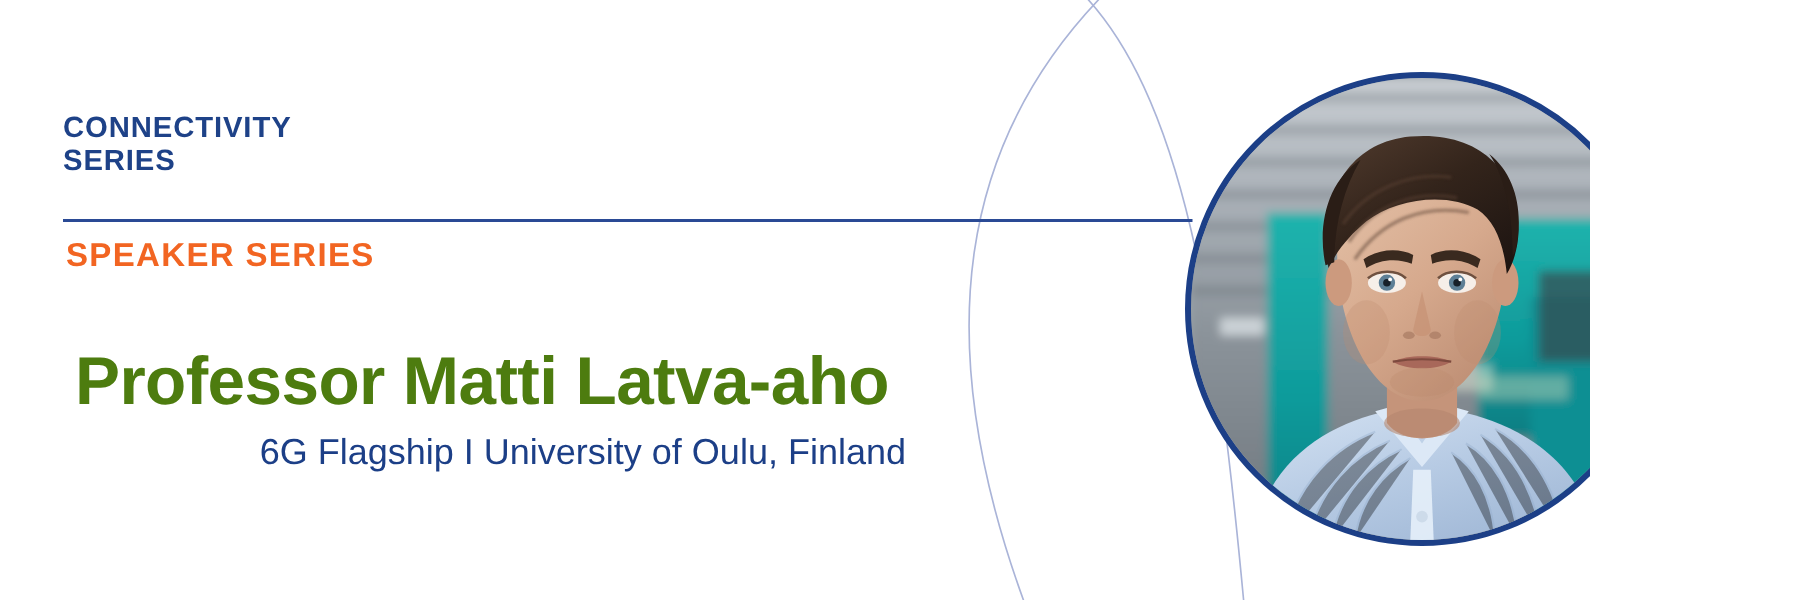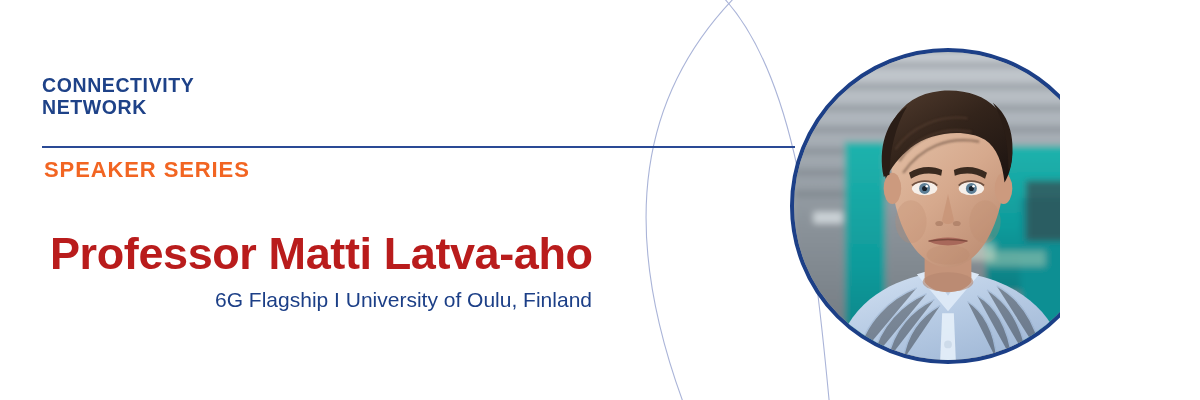--- a/index.html
+++ b/index.html
@@ -71,32 +71,32 @@
 
   
   #speaker-name {
     position: absolute;
     left: 50px;
     top: 228px;
     font-family: "Liberation Sans", sans-serif;
     font-weight: bold;
     font-size: 45px;
     letter-spacing: -0.4px;
-    color: #b91c1c;
+    color: #4d7c0f;
     white-space: nowrap;
   }
   #speaker-affiliation {
     position: absolute;
-    left: 52px;
+    left: 64px;
     top: 288px;
     width: 540px;
     text-align: right;
     font-family: "Liberation Sans", sans-serif;
     font-weight: normal;
-    font-size: 21px;
+    font-size: 24px;
     color: #1c3f87;
     white-space: nowrap;
   }
 
   
   #portrait {
     position: absolute;
     left: 790px;
     top: 48px;
     width: 316px;
@@ -120,21 +120,21 @@
 
 <div id="banner">
 
   <svg id="bg-arcs" viewBox="0 0 1200 400" width="1200" height="400" aria-hidden="true">
     <path d="M 742 -10 C 640 90, 616 225, 686 410" fill="none" stroke="#aab4d8" stroke-width="1.1"></path>
     <path d="M 716 -10 C 790 60, 812 215, 830 410" fill="none" stroke="#aab4d8" stroke-width="1.1"></path>
   </svg>
 
   <div id="logo-block">
     <div class="logo-line">CONNECTIVITY</div>
-    <div class="logo-line">NETWORK</div>
+    <div class="logo-line">SERIES</div>
   </div>
 
   <div id="logo-rule"></div>
 
   <div id="speaker-series">SPEAKER SERIES</div>
 
   <div id="speaker-name">Professor Matti Latva-aho</div>
   <div id="speaker-affiliation">6G Flagship I University of Oulu, Finland</div>
 
   <div id="portrait">

